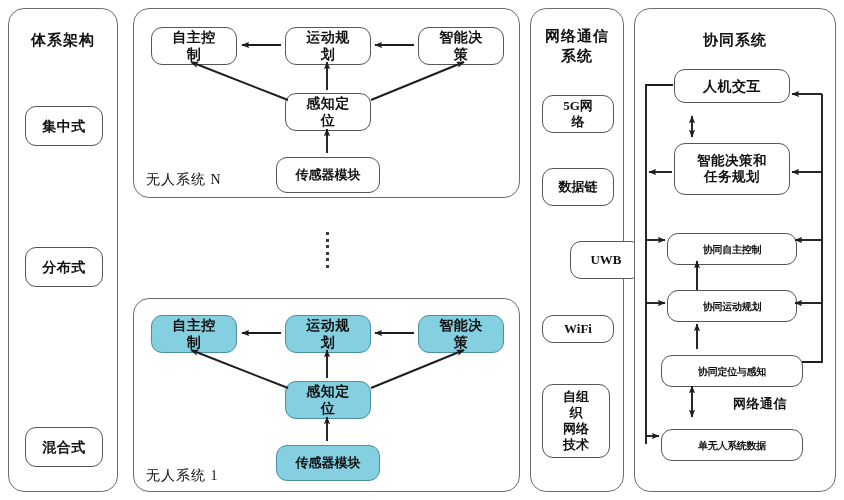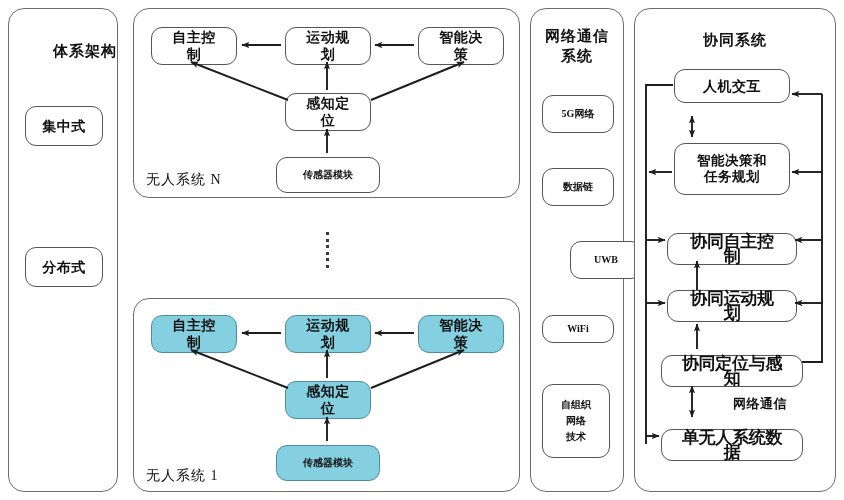--- a/index.html
+++ b/index.html
@@ -14,44 +14,45 @@
                font-size:15px;line-height:19px;font-weight:700;letter-spacing:1px;}
   .panel-corner-label{position:absolute;font-size:14px;font-weight:400;letter-spacing:1px;}
 
   
   .node{position:absolute;border:1.3px solid #555;border-radius:11px;
         background:#fff;box-sizing:border-box;display:flex;align-items:center;
         justify-content:center;text-align:center;font-size:14px;
         line-height:17px;font-weight:700;letter-spacing:.5px;
         padding:0 15px;}
   .node.blue{background:#84cfe0;border-color:#4c8fa0;}
-  .node.small{font-size:10px;line-height:16px;letter-spacing:0;}
-  .node.tiny{font-size:17px;line-height:15px;letter-spacing:-.3px;}
+  .node.small{font-size:13px;line-height:16px;letter-spacing:0;}
+  .node.tiny{font-size:10px;line-height:15px;letter-spacing:-.3px;}
   .node.two-line{font-size:13.5px;line-height:16px;}
 
   
   svg.links{position:absolute;left:0;top:0;width:844px;height:500px;
             pointer-events:none;overflow:visible;}
 
   
   .vdots{position:absolute;display:flex;flex-direction:column;
          align-items:center;justify-content:space-between;}
   .vdots i{display:block;width:3px;height:3px;background:#3a3a3a;}
 
   .side-label{position:absolute;font-size:13px;font-weight:700;letter-spacing:.5px;}
 </style>
 </head>
 <body>
 
 <div id="root">
 
   <div class="panel" style="left:8px;top:8px;width:110px;height:484px;">
-    <div class="panel-title" style="top:33px;text-align:right;">体系架构</div>
+    <div class="panel-title" style="top:22px;">体系架构</div>
     <div class="node" style="left:16px;top:97px;width:78px;height:40px;">集中式</div>
     <div class="node" style="left:16px;top:238px;width:78px;height:40px;">分布式</div>
+    <div class="node" style="left:16px;top:418px;width:78px;height:40px;">混合式</div>
   </div>
 
   <div class="panel" style="left:133px;top:8px;width:387px;height:190px;">
 
     <div class="node" style="left:17px;top:18px;width:86px;height:38px;">自主控制</div>
     <div class="node" style="left:151px;top:18px;width:86px;height:38px;">运动规划</div>
     <div class="node" style="left:284px;top:18px;width:86px;height:38px;">智能决策</div>
     <div class="node" style="left:151px;top:84px;width:86px;height:38px;">感知定位</div>
     <div class="node small" style="left:142px;top:148px;width:104px;height:36px;">传感器模块</div>
 

